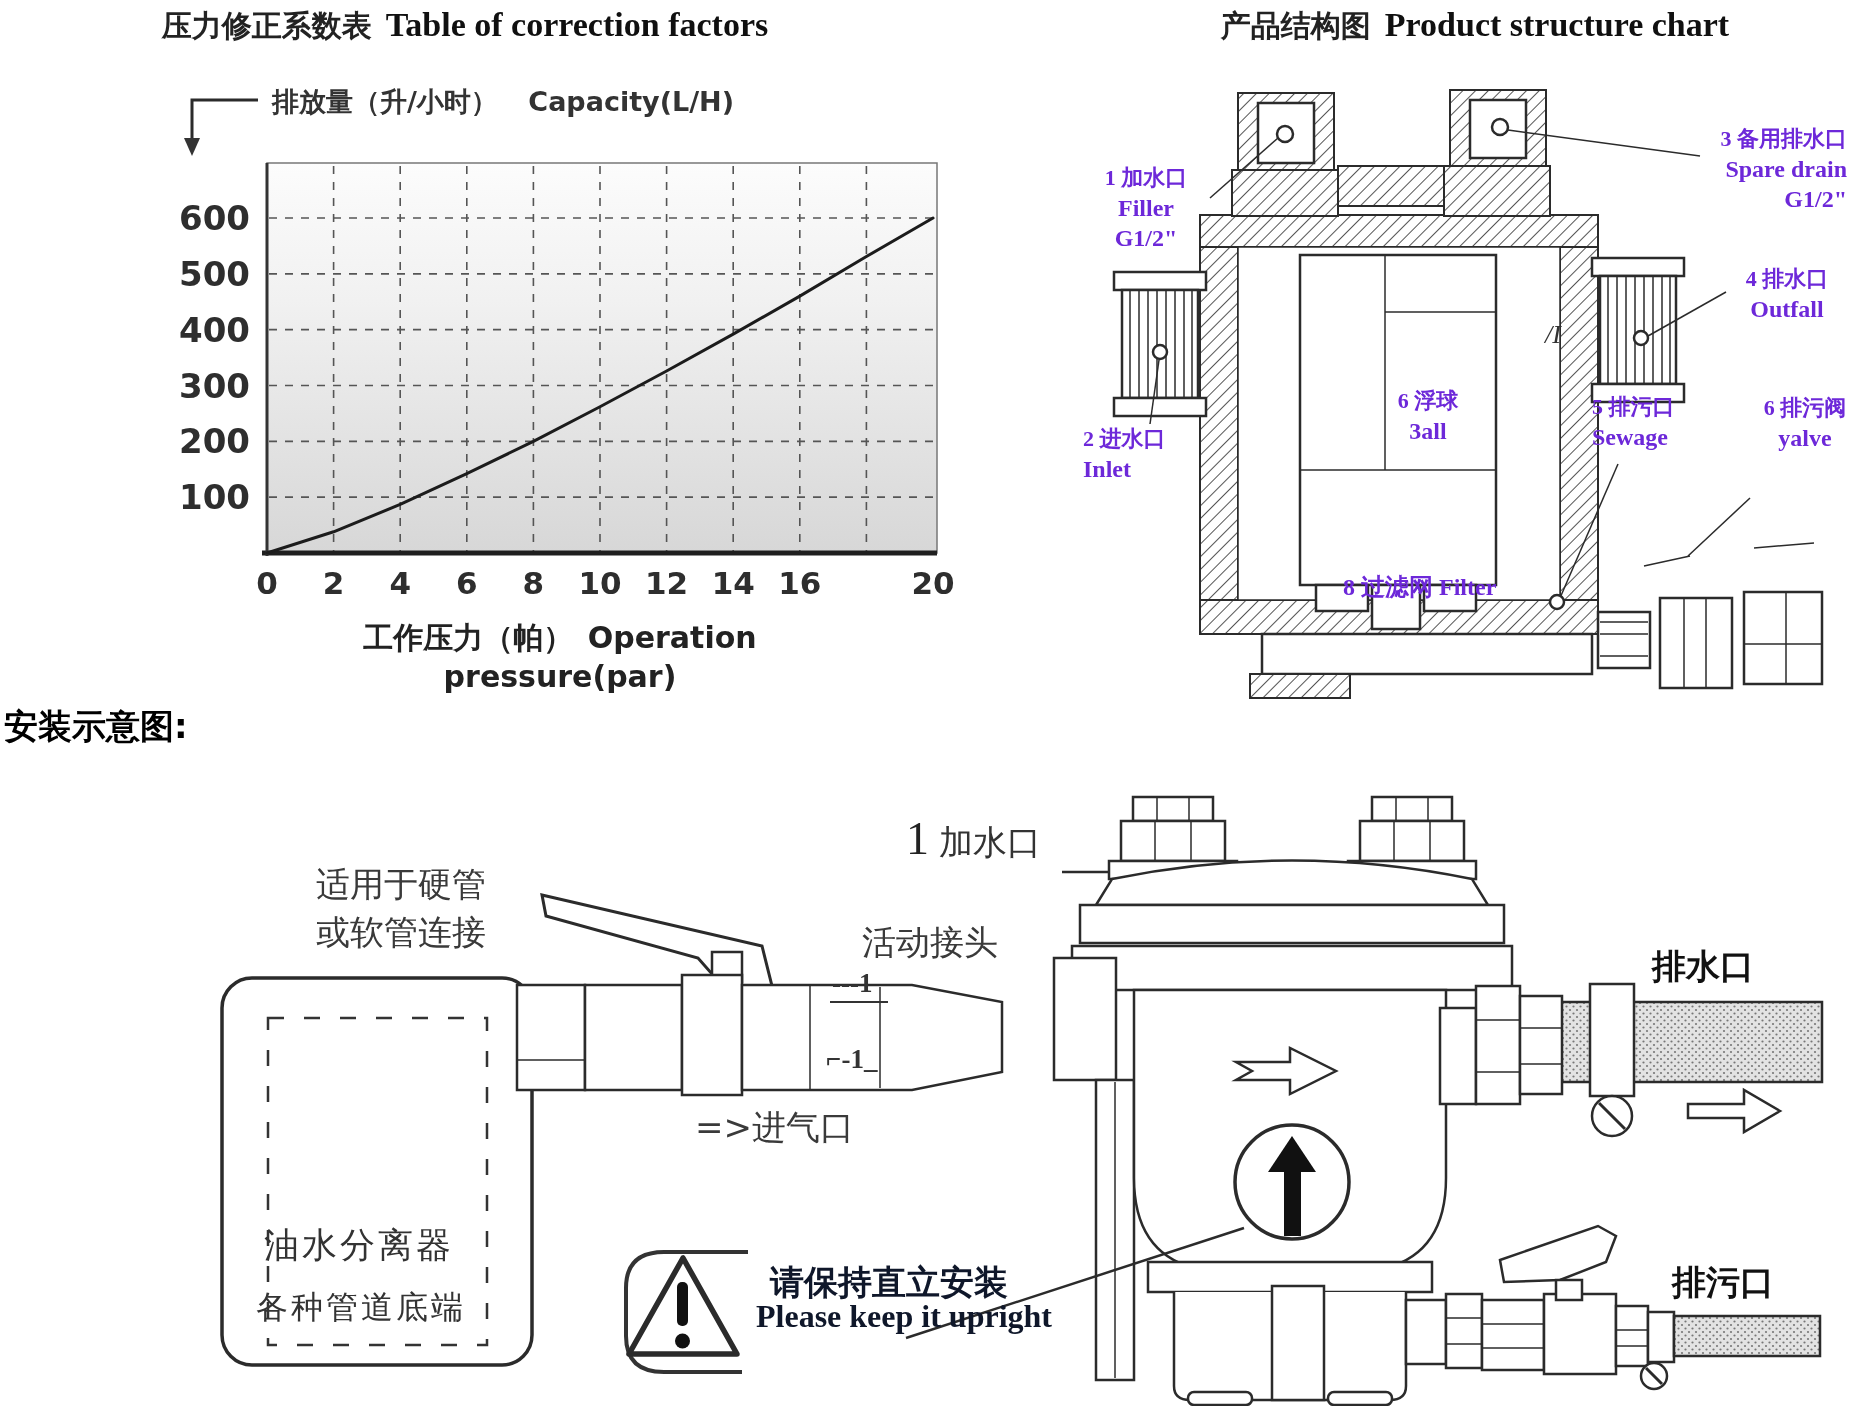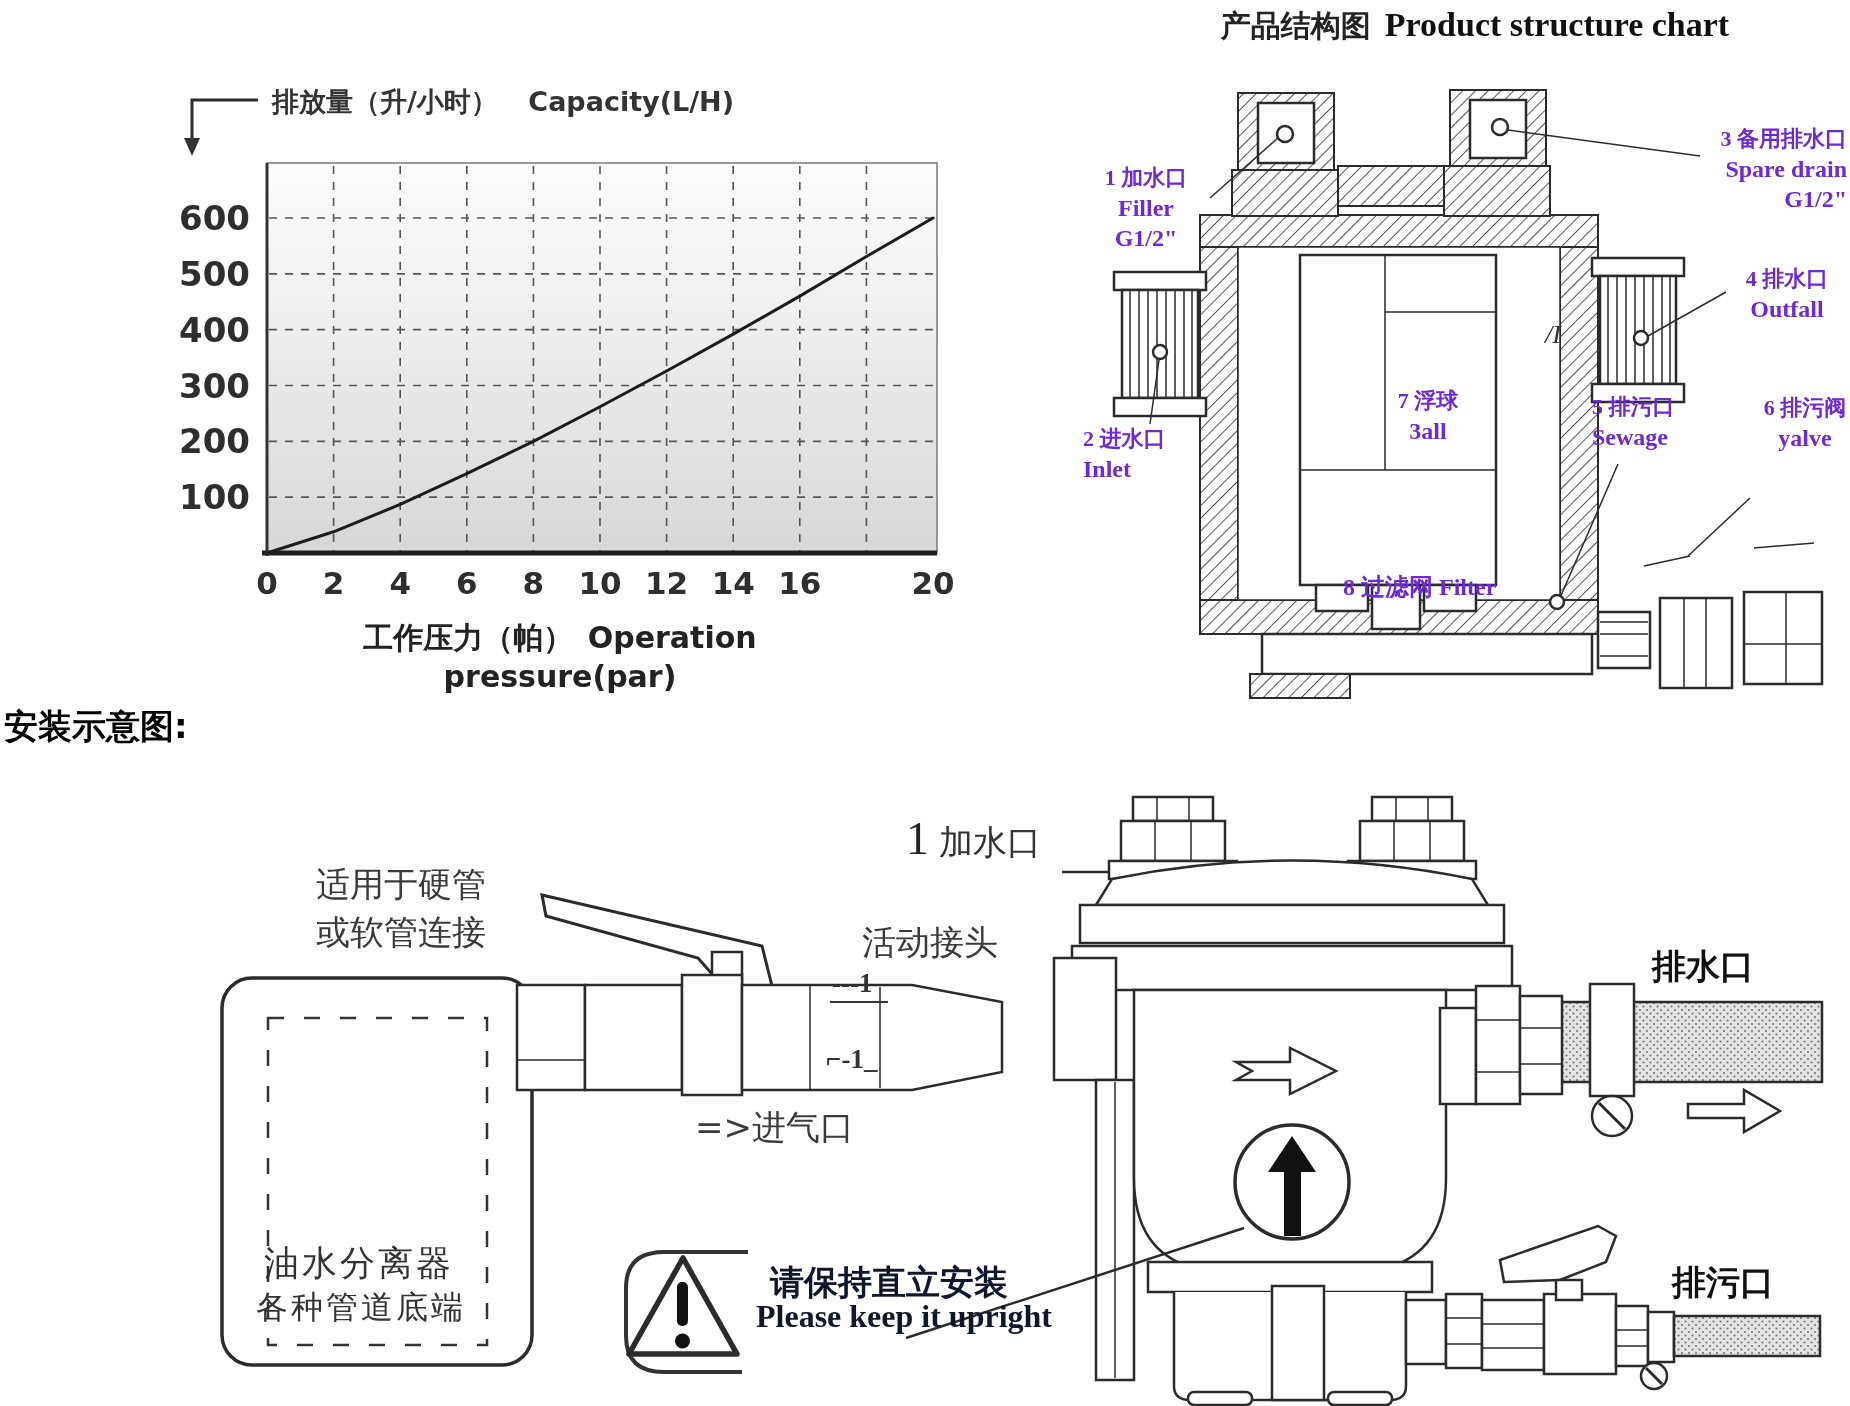--- a/index.html
+++ b/index.html
@@ -30,20 +30,23 @@
   .warn-en{font:bold 32px "Liberation Serif",serif;color:#0f172a;}
   .port-big{font:800 34px "DejaVu Sans",sans-serif;color:#111;}
   .fillnum{font:500 46px "Liberation Serif",serif;color:#222;}
   .fillname{font:500 34px "DejaVu Sans",sans-serif;color:#333;margin-left:10px;}
 </style>
 </head>
 <body>
 
 <div id="page">
 
+  <div class="abs" style="left:130px;top:6px;width:670px;text-align:center;">
+    <span class="title-zh">压力修正系数表</span><span class="title-en">Table of correction factors</span>
+  </div>
 
   <svg id="chart-svg" style="left:0;top:0;" width="1850" height="700" viewBox="0 0 1850 700">
     <defs>
       <linearGradient id="plotgrad" x1="0" y1="0" x2="0" y2="1">
         <stop offset="0" stop-color="#fcfcfc"></stop>
         <stop offset="0.35" stop-color="#f1f1f1"></stop>
         <stop offset="1" stop-color="#d7d7d7"></stop>
       </linearGradient>
       <pattern id="hatch" width="9" height="9" patternUnits="userSpaceOnUse" patternTransform="rotate(45)">
         <rect width="9" height="9" fill="#fff"></rect>
@@ -190,21 +193,21 @@
   </div>
   <div class="abs slabel" style="left:1727px;top:264px;width:120px;text-align:center;">
     <div>4 排水口</div>
     <div class="en">Outfall</div>
   </div>
   <div class="abs slabel" style="left:1083px;top:424px;width:135px;">
     <div>2 进水口</div>
     <div class="en">Inlet</div>
   </div>
   <div class="abs slabel" style="left:1383px;top:386px;width:90px;text-align:center;">
-    <div>7 浮球</div>
+    <div>6 浮球</div>
     <div class="en">3all</div>
   </div>
   <div class="abs slabel" style="left:1592px;top:392px;width:110px;">
     <div>5 排污口</div>
     <div class="en">Sewage</div>
   </div>
   <div class="abs slabel" style="left:1760px;top:393px;width:90px;text-align:center;">
     <div>6 排污阀</div>
     <div class="en">yalve</div>
   </div>
@@ -291,21 +294,21 @@
       <line class="ln" x1="1646" y1="1368" x2="1662" y2="1384" style="stroke-width:3"></line>
       <polygon class="wh" points="1500,1260 1598,1226 1616,1236 1606,1262 1560,1280 1504,1282"></polygon>
       <rect class="wh" x="1556" y="1280" width="26" height="20"></rect>
     </g>
   </svg>
 
   <div class="abs note" style="left:270px;top:860px;width:216px;">
     <div>适用于硬管</div>
     <div>或软管连接</div>
   </div>
-  <div class="abs boxtxt" style="left:264px;top:1222px;margin-top:18px;">油水分离器</div>
+  <div class="abs boxtxt" style="left:264px;top:1222px;">油水分离器</div>
   <div class="abs boxtxt" style="left:256px;top:1286px;font-size:32px;text-align:center;">各种管道底端</div>
   <div class="abs note" style="left:862px;top:918px;">活动接头</div>
   <div class="abs mark" style="left:830px;top:968px;border-bottom:2px solid #333;padding:0 16px 2px 2px;">---1</div>
   <div class="abs mark" style="left:826px;top:1044px;">⌐-1_</div>
   <div class="abs note" style="left:695px;top:1103px;font-size:34px;">=&gt;进气口</div>
   <div class="abs warn-zh" style="left:770px;top:1260px;">请保持直立安装</div>
   <div class="abs warn-en" style="left:756px;top:1298px;">Please keep it upright</div>
   <div class="abs" style="left:906px;top:812px;white-space:nowrap;">
     <span class="fillnum">1</span><span class="fillname">加水口</span>
   </div>

